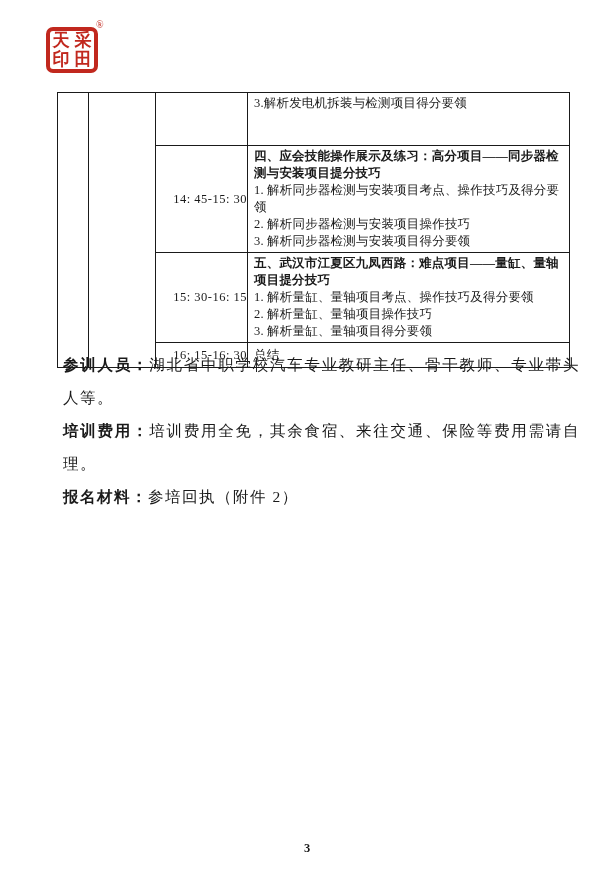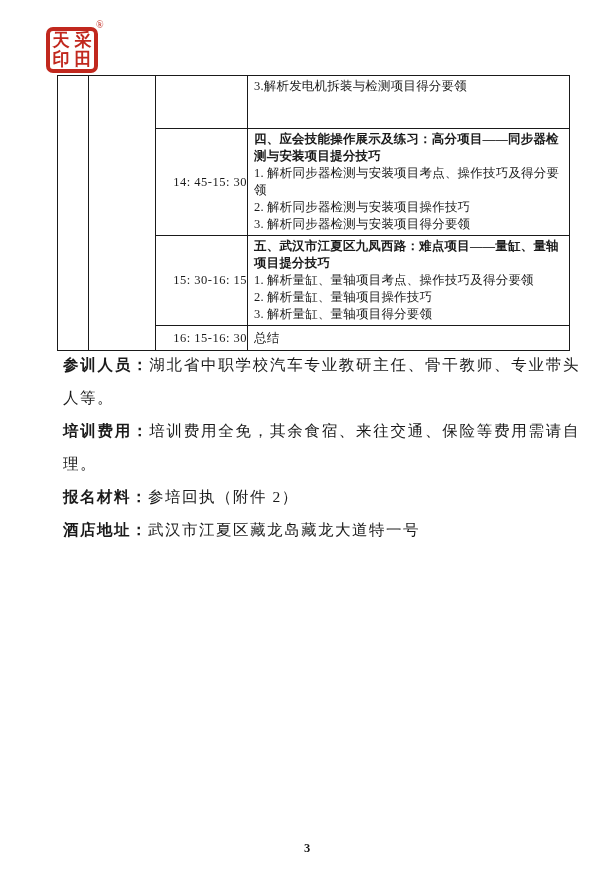--- a/index.html
+++ b/index.html
@@ -26,21 +26,21 @@
     font-weight:bold;
     font-size:17px;line-height:17px;
   }
   .seal span{display:block;transform:scaleY(1.05);}
   .registered{
     position:absolute;left:96px;top:20px;
     color:#c1281e;font-size:10px;line-height:10px;
   }
   
   .sched{
-    position:absolute;left:57px;top:75px;
+    position:absolute;left:57px;top:92px;
     border-collapse:collapse;
     table-layout:fixed;
     width:500px;
     font-size:12.5px;
     letter-spacing:0.2px;
   }
   .sched td{
     border:1px solid #1a1a1a;
     padding:0;
     vertical-align:top;
@@ -127,18 +127,17 @@
         <td class="time">16: 15-16: 30</td>
         <td class="content summary-cell">总结</td>
       </tr>
     </tbody>
   </table>
 
   <div class="paras">
     <p><b class="plabel">参训人员：</b><span>湖北省中职学校汽车专业教研主任、骨干教师、专业带头人等。</span></p>
     <p><b class="plabel">培训费用：</b><span>培训费用全免，其余食宿、来往交通、保险等费用需请自理。</span></p>
     <p><b class="plabel">报名材料：</b><span>参培回执（附件 2）</span></p>
-    <p><b class="plabel">酒店地址：</b><span>武汉市江夏区藏龙岛藏龙大道特一号</span></p>
   </div>
 
   <div class="pageno">3</div>
 
 </div>
 
 </body></html>

